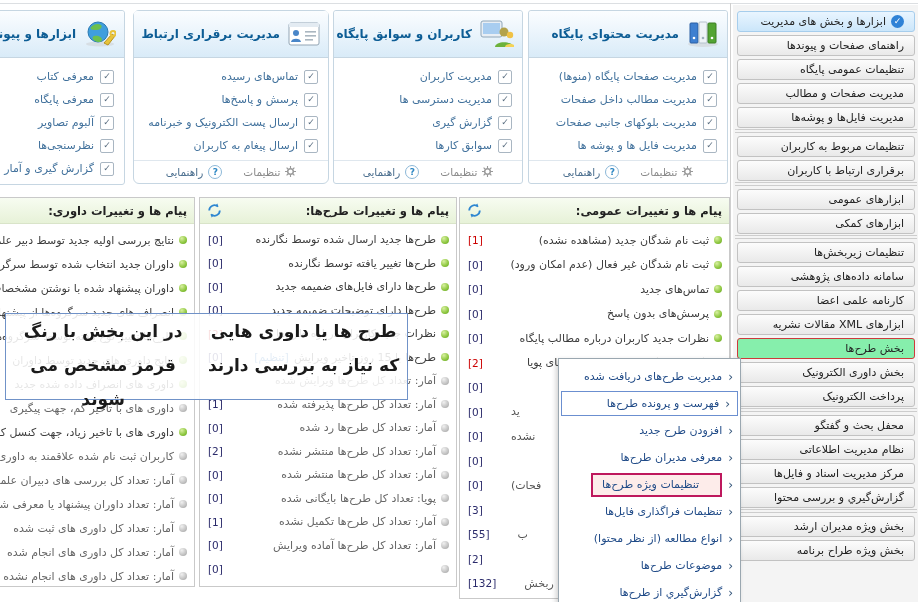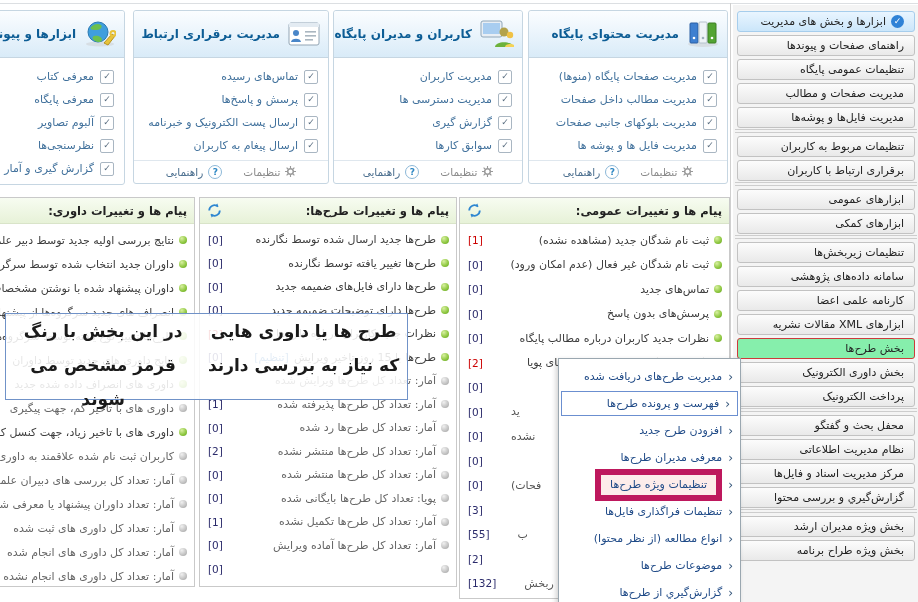--- a/index.html
+++ b/index.html
@@ -3,21 +3,21 @@
 <meta charset="utf-8">
 <style>
   html,body{margin:0;padding:0;background:#fff;}
   .screen{position:relative;width:918px;height:602px;background:#fff;overflow:hidden;direction:rtl;
           font-family:"DejaVu Sans",sans-serif;font-size:11px;color:#333;}
   .topline{position:absolute;top:3px;left:0;right:0;height:0;border-top:1px solid #dcdfe2;}
   .vdiv{position:absolute;left:730px;top:3px;bottom:0;width:1px;background:#cfcfcf;}
 
   
   .panel{position:absolute;top:10px;height:172px;background:#fff;border:1px solid #c6d6e2;border-radius:3px;}
-  .p1{left:528px;width:198px;} .p2{left:333px;width:188px;} .p3{left:133px;width:194px;}
+  .p1{left:528px;width:198px;} .p2{left:333px;width:188px;} .p3{left:133px;width:194px;border-radius:6px;}
   .p4{left:-62px;width:185px;height:173px;}
   .p-hd{height:46px;display:flex;align-items:center;gap:8px;padding:0 8px;
         background:linear-gradient(#fbfdff,#d9ebf8);border-bottom:1px solid #c6d6e2;border-radius:3px 3px 0 0;}
   .p-title{font-size:12px;font-weight:bold;color:#0d5d95;white-space:nowrap;}
   .p-ico{display:inline-flex;flex:0 0 auto;}
   .p-list{padding:7px 10px 0 6px;}
   .p-row{height:23px;display:flex;align-items:center;gap:6px;color:#41719c;cursor:pointer;}
   .p-lbl{white-space:nowrap;}
   .cbx{width:12px;height:12px;flex:0 0 auto;border:1px solid #a9b6c2;border-radius:2px;background:#fff;
        display:inline-flex;align-items:center;justify-content:center;color:#5a6e80;font-size:9px;line-height:1;}
@@ -56,21 +56,21 @@
            background:rgba(255,255,255,0.87);border:1px solid #7092c8;
            display:flex;flex-direction:row;justify-content:center;text-align:center;
            font-size:17px;color:#1a1a1a;line-height:34px;font-weight:bold;}
 
   
   .popup{position:absolute;left:558px;top:358px;width:181px;height:244px;z-index:30;background:#fff;
          border:1px solid #9aa7b0;box-shadow:-2px 2px 5px rgba(0,0,0,0.18);padding-top:4px;overflow:hidden;}
   .pm-item{height:27px;display:flex;align-items:center;gap:6px;padding:0 7px;color:#1f4a87;cursor:pointer;white-space:nowrap;}
   .pm-arrow{color:#33557a;font-size:12px;flex:0 0 auto;}
   .pm-item.blue{height:23px;margin:1px 2px;border:1px solid #6b8fd0;}
-  .pm-item.red .pm-lbl{border:6px solid #be185d;background:#fdecea;padding:3px 9px 4px 9px;}
+  .pm-item.red .pm-lbl{border:2px solid #be185d;background:#fdecea;padding:3px 21px 4px 9px;}
 
   
   .sidebar{position:absolute;left:733px;right:0;top:5px;bottom:0;background:#f4f4f4;padding:3px 3px 0 4px;z-index:5;}
   .sb-item{height:19px;line-height:19px;margin-top:3px;border:1px solid #c2c2c2;border-radius:3px;
            background:linear-gradient(#fcfcfc,#e9e9e9);color:#222;padding:0 10px 0 4px;
            display:flex;align-items:center;gap:5px;position:relative;cursor:pointer;white-space:nowrap;}
   .sb-item.active{background:linear-gradient(#e9f5ff,#cbe6fa);border-color:#a6cdec;}
   .sb-item.red{background:#86efac;border-color:#cc3b3b;}
   .sb-check{display:none;}
   .sb-check.on{display:inline-flex;width:13px;height:13px;flex:0 0 auto;border-radius:50%;background:#2f82d6;
@@ -139,21 +139,21 @@
       <span class="p-ico">
         <svg width="34" height="28" viewBox="0 0 34 28">
             <rect x="1" y="1" width="21" height="16" rx="2" fill="#e8eef4" stroke="#8fa6b8"></rect>
             <rect x="3" y="3" width="17" height="11" fill="#a8cdf0"></rect>
             <circle cx="24" cy="12" r="4.5" fill="#b3a24a"></circle>
             <path d="M15 27c0-6.5 18-6.5 18 0z" fill="#6cb23c"></path>
             <circle cx="30" cy="15" r="3.2" fill="#f0c245"></circle>
             <path d="M25 27c0-4 10-4 10 0z" fill="#f5d356"></path>
           </svg>
       </span>
-      <span class="p-title">کاربران و مدیران پایگاه</span>
+      <span class="p-title">کاربران و سوابق پایگاه</span>
     </div>
     <div class="p-list">
 
         <div class="p-row">
           <span class="cbx"></span>
           <span class="p-lbl">مدیریت کاربران</span>
         </div>
 
         <div class="p-row">
           <span class="cbx"></span>

